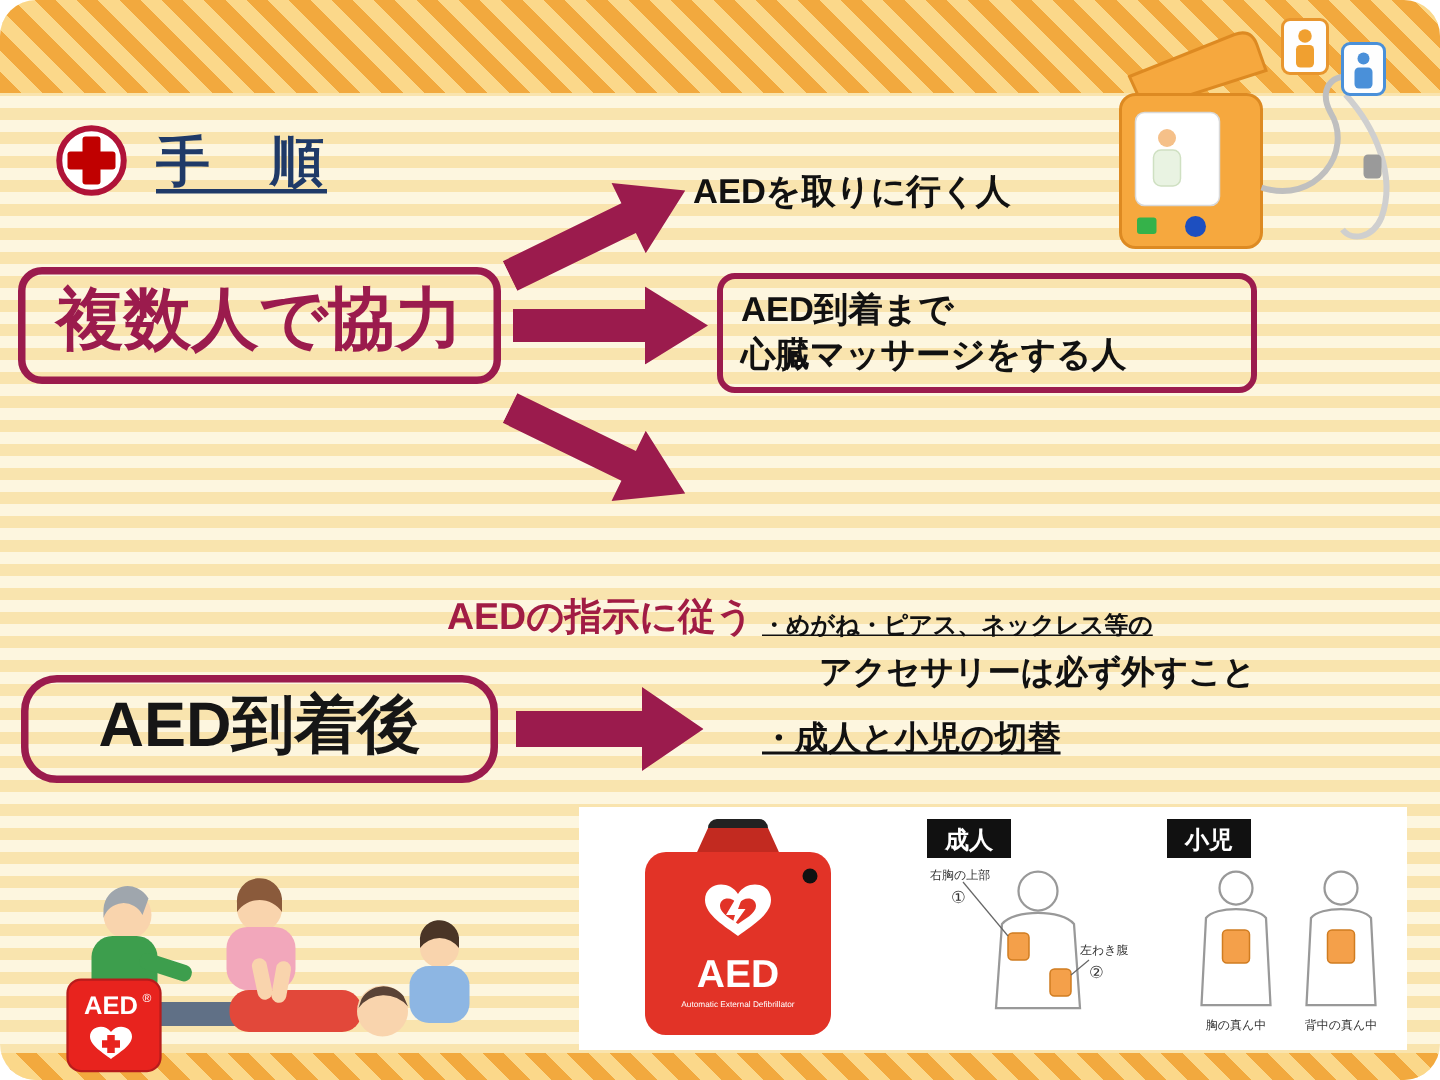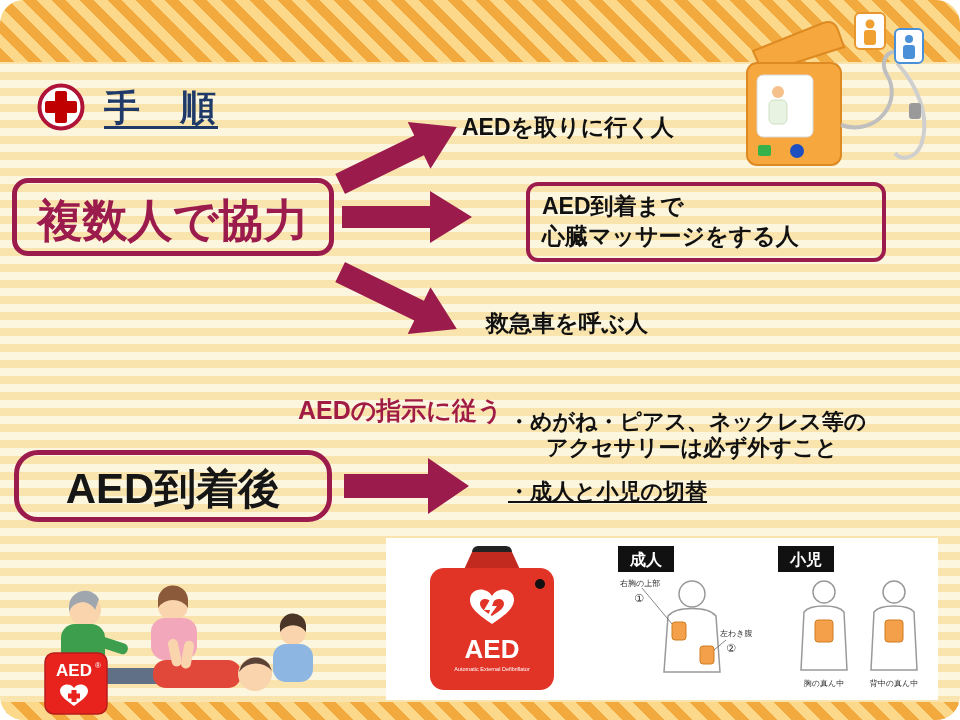--- a/index.html
+++ b/index.html
@@ -22,40 +22,40 @@
 
   .cross-badge { position: absolute; left: 36px; top: 82px; width: 50px; height: 50px; }
   .page-title {
     position: absolute; left: 104px; top: 84px;
     font-size: 36px; font-weight: bold; color: #1f3a68;
     text-decoration: underline; text-underline-offset: 6px; letter-spacing: 2px;
   }
 
   .box {
     position: absolute; border: 5px solid #9b1b4d; border-radius: 16px;
-    display: flex; align-items: flex-end; justify-content: center;
+    display: flex; align-items: flex-start; justify-content: center;
     background: transparent;
   }
   .box-coop { left: 12px; top: 178px; width: 322px; height: 78px;
     font-size: 45px; font-weight: bold; color: #9b1b4d; }
   .box-mid { left: 478px; top: 182px; width: 360px; height: 80px;
     border-width: 4px; border-radius: 12px;
     flex-direction: column; align-items: flex-start; justify-content: center;
-    padding-left: 12px; font-size: 23px; font-weight: bold; color: #111; line-height: 1.3; margin-left: 48px; }
+    padding-left: 12px; font-size: 23px; font-weight: bold; color: #111; line-height: 1.3; }
   .box-arrival { left: 14px; top: 450px; width: 318px; height: 72px;
     border-radius: 24px; font-size: 42px; font-weight: bold; color: #161616; }
 
   .arrow { position: absolute; transform-origin: 0 50%; display: block; }
 
   .txt { position: absolute; font-weight: bold; color: #111; white-space: nowrap; }
   .t-fetch { left: 462px; top: 112px; font-size: 23px; }
   .t-call  { left: 486px; top: 308px; font-size: 23px; }
   .t-follow { left: 298px; top: 394px; font-size: 25px; color: #a11c44; }
   .t-warning { left: 504px; top: 371px; font-size: 24px; color: #ff0000; }
-  .t-b1a { left: 508px; top: 407px; font-size: 22px; }
+  .t-b1a { left: 508px; top: 407px; font-size: 16px; text-decoration: underline; }
   .t-b1b { left: 546px; top: 433px; font-size: 22px; }
   .t-b2  { left: 508px; top: 477px; font-size: 22px; text-decoration: underline; }
 
   .aed-device { position: absolute; left: 725px; top: 5px; width: 220px; height: 170px; }
   .cpr-illo   { position: absolute; left: 35px; top: 548px; width: 300px; height: 162px; }
   .mini-aed   { position: absolute; left: 44px; top: 650px; width: 64px; height: 66px; }
 
   .panel { position: absolute; left: 386px; top: 538px; width: 552px; height: 162px; background: #ffffff; }
   .aed-case { position: absolute; left: 36px; top: 6px; width: 140px; height: 150px; }
   .pad-diagram { position: absolute; left: 228px; top: 4px; width: 320px; height: 154px; }
@@ -109,21 +109,20 @@
     <polygon points="0,15 88,15 88,0 130,26 88,52 88,37 0,37" fill="#9b1b4d"></polygon>
   </svg>
 
   <div class="txt t-fetch">AEDを取りに行く人</div>
 
   <div class="box box-mid">
     <span>AED到着まで</span>
     <span>心臓マッサージをする人</span>
   </div>
 
-  <div class="txt t-call">救急車を呼ぶ人</div>
 
   <div class="txt t-follow">AEDの指示に従う</div>
   <div class="txt t-b1a">・めがね・ピアス、ネックレス等の</div>
   <div class="txt t-b1b">アクセサリーは必ず外すこと</div>
   <div class="txt t-b2">・成人と小児の切替</div>
 
   <div class="box box-arrival">
     <span>AED到着後</span>
   </div>
 

